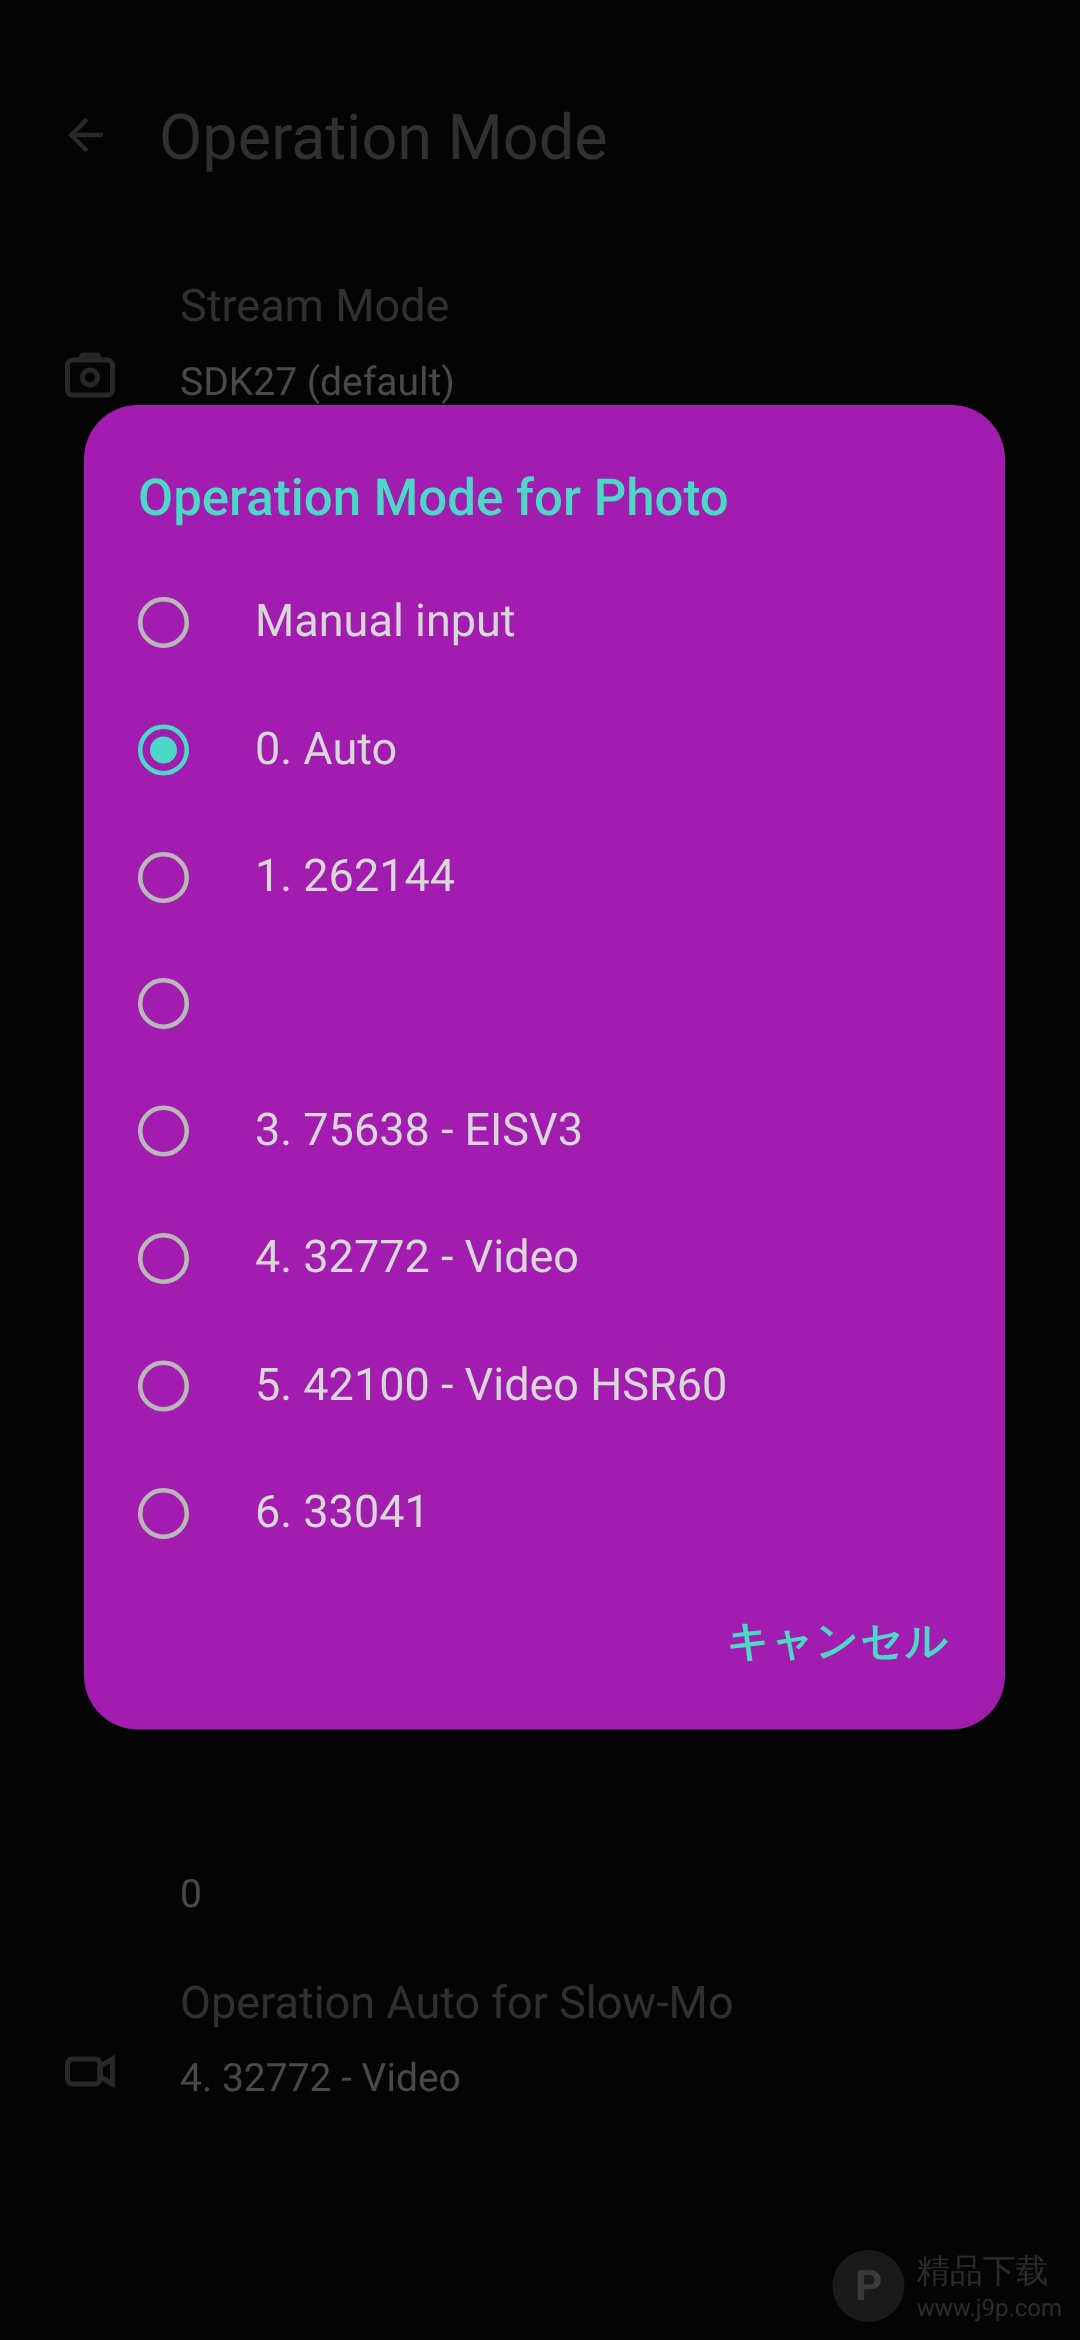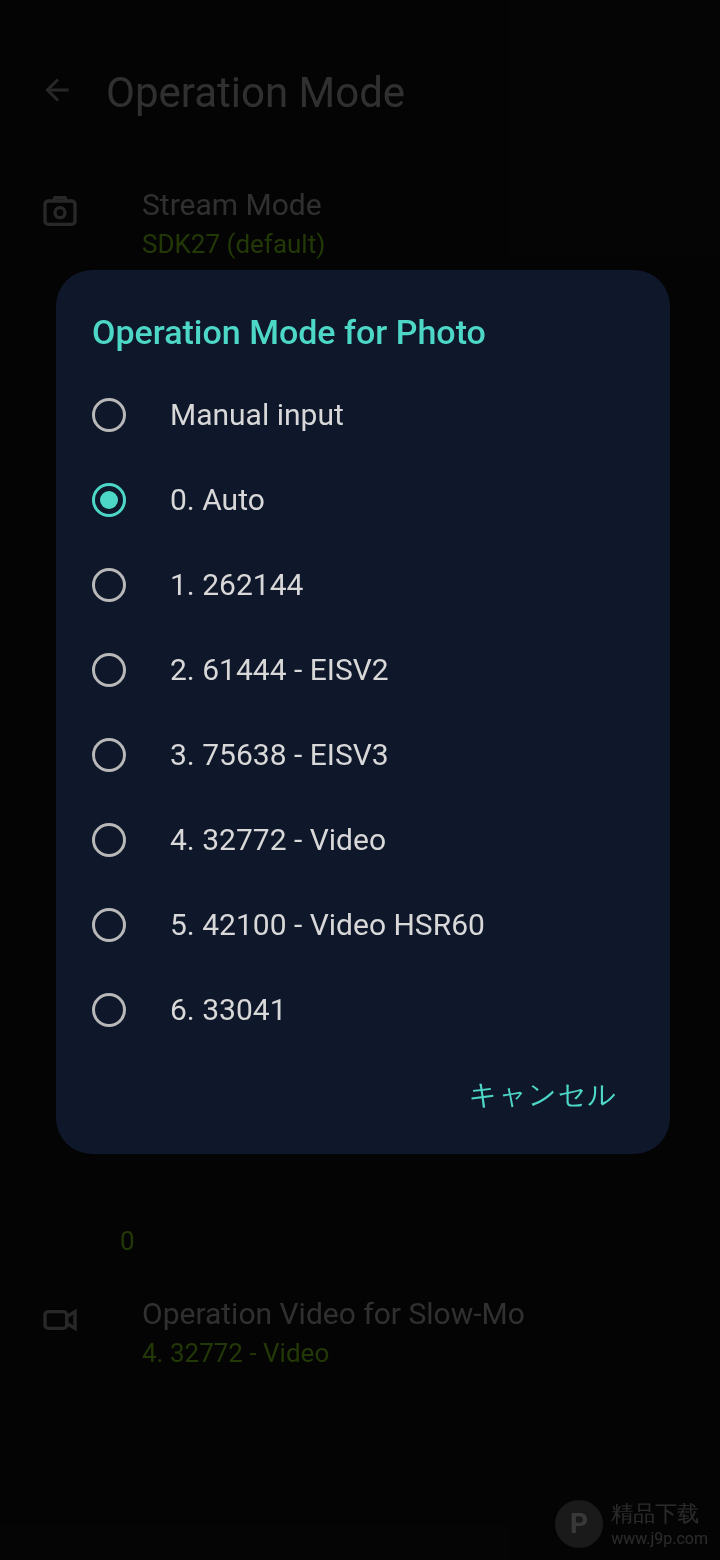--- a/index.html
+++ b/index.html
@@ -25,60 +25,60 @@
   .header-title {
     color: #6a6a6a;
     font-size: 42px;
     font-weight: 400;
   }
   .settings-list {
     padding: 20px 0;
   }
   .setting-row {
     display: flex;
-    align-items: flex-start;
+    align-items: flex-end;
     padding: 20px 40px;
-    gap: 62px;
+    gap: 40px;
   }
   .setting-icon {
     width: 40px;
     height: 40px;
     color: #5a5a5a;
     flex-shrink: 0;
     margin-top: 4px;
   }
   .setting-texts {
     display: flex;
     flex-direction: column;
   }
   .setting-title {
     color: #6a6a6a;
     font-size: 30px;
     font-weight: 400;
   }
   .setting-subtitle {
-    color: #4d7c0f;
+    color: #a3a3a3;
     font-size: 26px;
-    margin-top: 7px;
+    margin-top: 18px;
   }
   .overlay {
     position: absolute;
     inset: 0;
     background: rgba(0,0,0,0.55);
     z-index: 10;
   }
   .dialog {
     position: absolute;
     top: 270px;
     left: 56px;
     right: 50px;
-    background: #0f172a;
+    background: #a21caf;
     border-radius: 36px;
     z-index: 20;
-    padding: 42px 17px 20px 0;
+    padding: 42px 1px 20px 0;
   }
   .dialog-title {
     color: #4dd7c7;
     font-size: 34px;
     font-weight: 500;
     padding: 0 36px 20px 36px;
   }
   .radio-list {
     display: flex;
     flex-direction: column;
@@ -114,21 +114,21 @@
     font-weight: 400;
   }
   .dialog-actions {
     display: flex;
     justify-content: flex-end;
     padding: 24px 36px 20px 36px;
   }
   .cancel-btn {
     color: #4dd7c7;
     font-size: 28px;
-    font-weight: 400;
+    font-weight: 700;
     letter-spacing: 1px;
   }
   .watermark {
     position: absolute;
     bottom: 12px;
     right: 12px;
     color: rgba(255,255,255,0.35);
     font-size: 22px;
     z-index: 5;
     display: flex;
@@ -184,21 +184,21 @@
   </div>
 
   <div class="setting-row">
     <div class="setting-icon">
       <svg viewBox="0 0 24 24" fill="none" stroke="currentColor" stroke-width="2">
         <rect x="3" y="7" width="13" height="10" rx="2"></rect>
         <polygon points="16 10 21 7 21 17 16 14"></polygon>
       </svg>
     </div>
     <div class="setting-texts">
-      <div class="setting-title">Operation Video for Slow-Mo</div>
+      <div class="setting-title">Operation Auto for Slow-Mo</div>
       <div class="setting-subtitle">4. 32772 - Video</div>
     </div>
   </div>
 </div>
 
 <div class="overlay"></div>
 
 <div class="dialog">
   <div class="dialog-title">Operation Mode for Photo</div>
   <div class="radio-list" id="radio-list">
@@ -211,21 +211,20 @@
           <div class="radio-inner"></div>
         </div>
         <div class="radio-label">0. Auto</div>
       </div>
       <div class="radio-row">
         <div class="radio-circle"></div>
         <div class="radio-label">1. 262144</div>
       </div>
       <div class="radio-row">
         <div class="radio-circle"></div>
-        <div class="radio-label">2. 61444 - EISV2</div>
       </div>
       <div class="radio-row">
         <div class="radio-circle"></div>
         <div class="radio-label">3. 75638 - EISV3</div>
       </div>
       <div class="radio-row">
         <div class="radio-circle"></div>
         <div class="radio-label">4. 32772 - Video</div>
       </div>
       <div class="radio-row">

